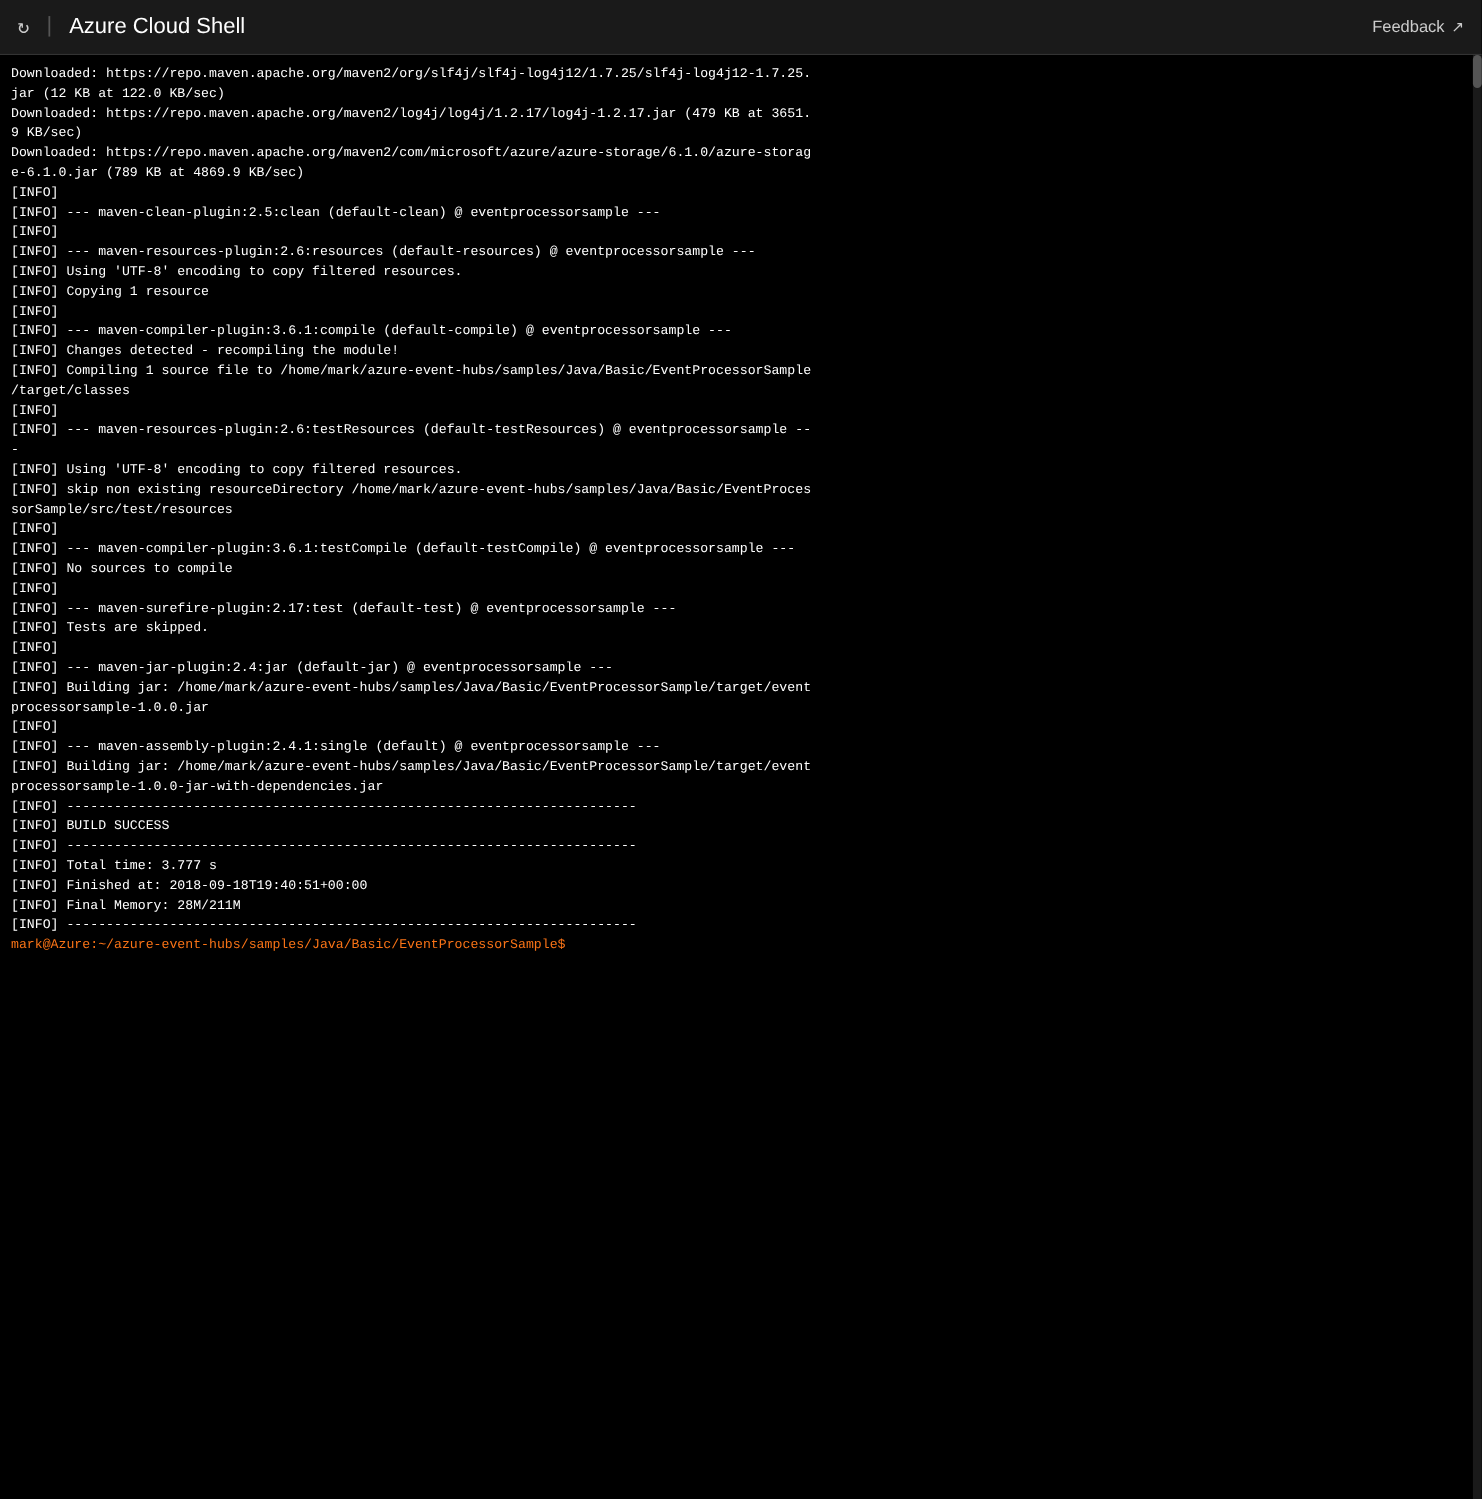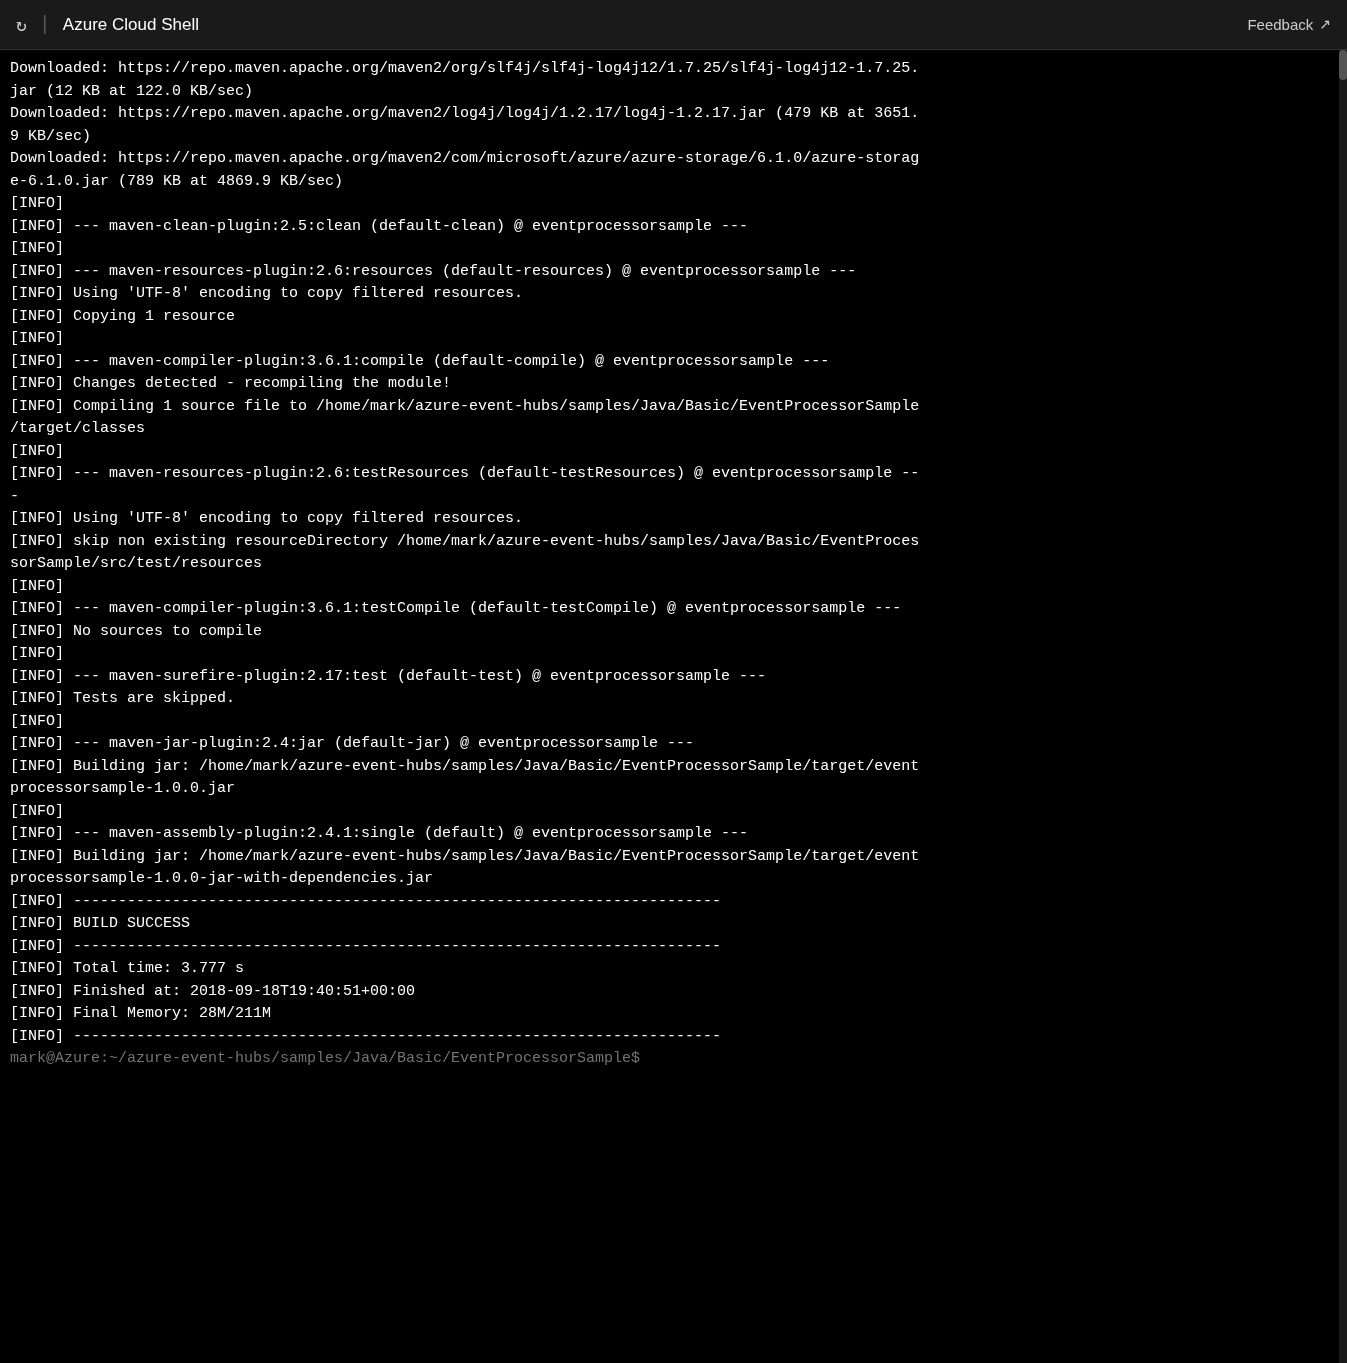--- a/index.html
+++ b/index.html
@@ -38,21 +38,21 @@
     }
 
     .divider {
       color: #555;
       font-size: 20px;
     }
 
     .title-text {
       color: #ffffff;
       font-family: 'Segoe UI', Arial, sans-serif;
-      font-size: 17px;
+      font-size: 20px;
       font-weight: 400;
     }
 
     .feedback-btn {
       display: flex;
       align-items: flex-start;
       gap: 6px;
       color: #cccccc;
       font-family: 'Segoe UI', Arial, sans-serif;
       font-size: 15px;
@@ -63,35 +63,35 @@
 
     .external-icon {
       color: #cccccc;
       font-size: 14px;
     }
 
     .terminal {
       background: #000000;
       color: #ffffff;
       font-family: 'Courier New', Courier, monospace;
-      font-size: 15px;
+      font-size: 12px;
       line-height: 1.5;
       padding: 8px 10px;
       height: calc(1363px - 50px);
       overflow: hidden;
       white-space: pre-wrap;
       word-break: break-all;
     }
 
     .line {
       display: block;
     }
 
     .prompt {
-      color: #737373;
+      color: #f97316;
     }
 
     .scrollbar-area {
       position: absolute;
       right: 0;
       top: 50px;
       width: 8px;
       height: calc(1363px - 50px);
       background: #1a1a1a;
     }

